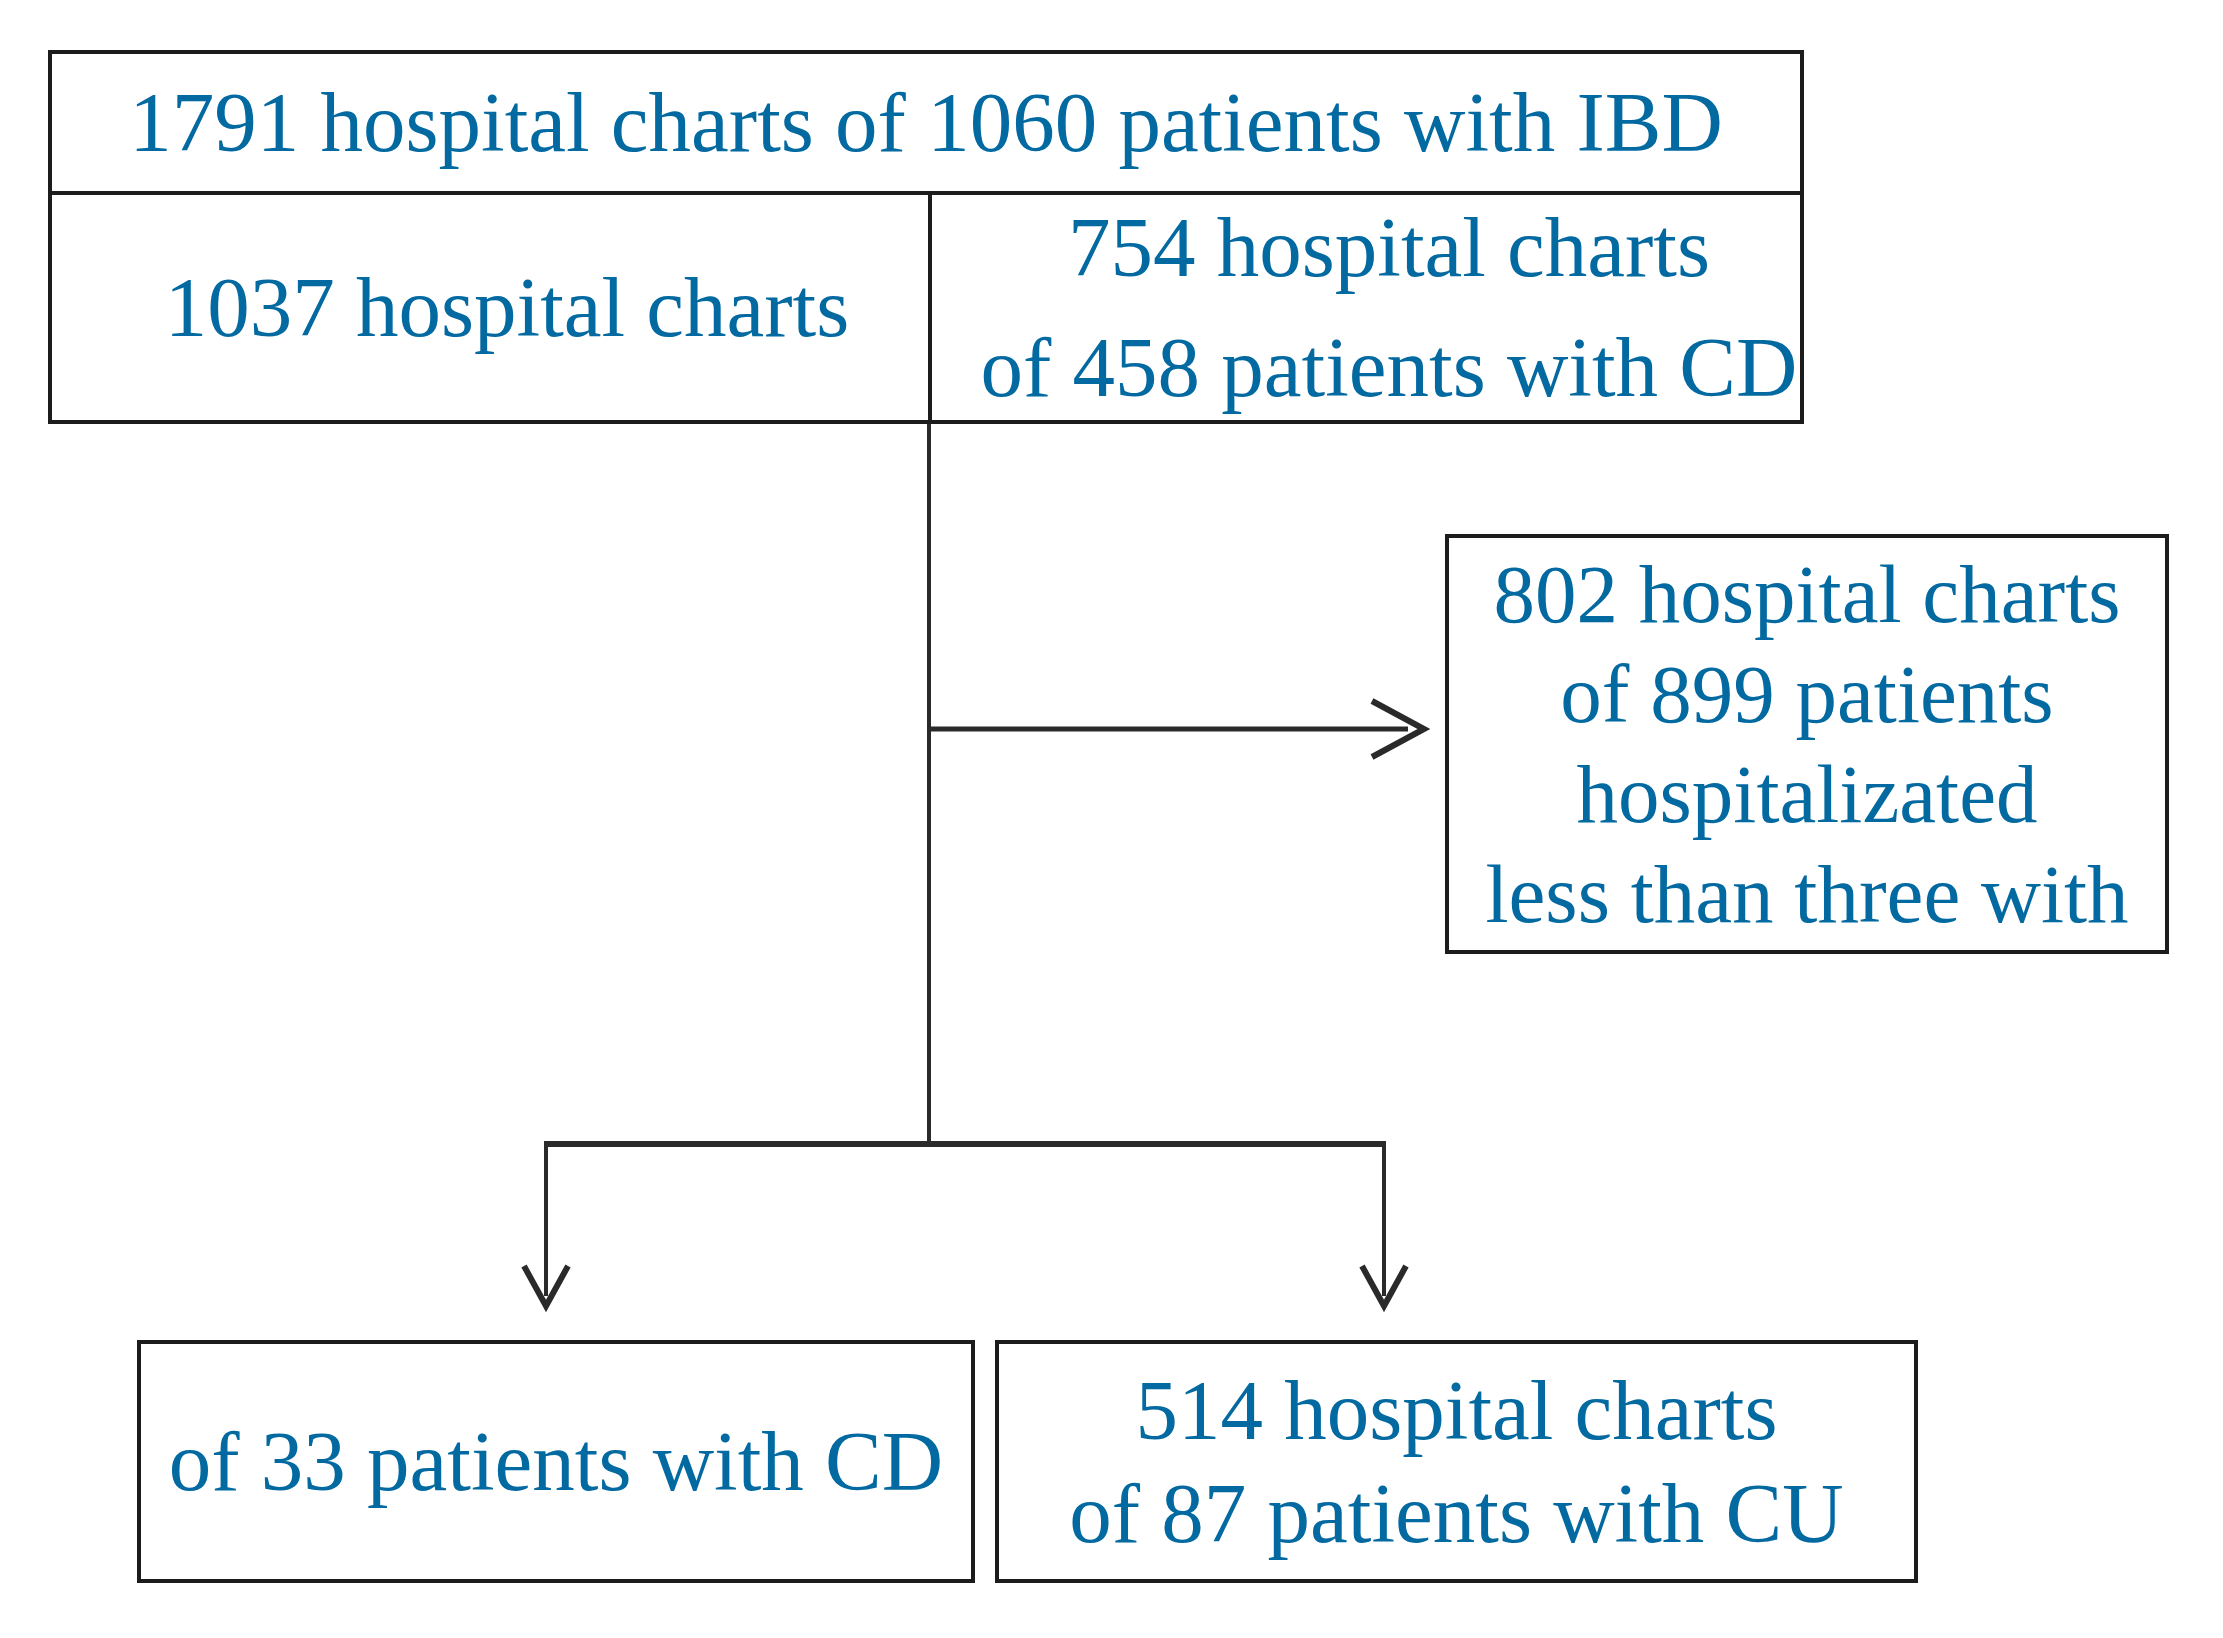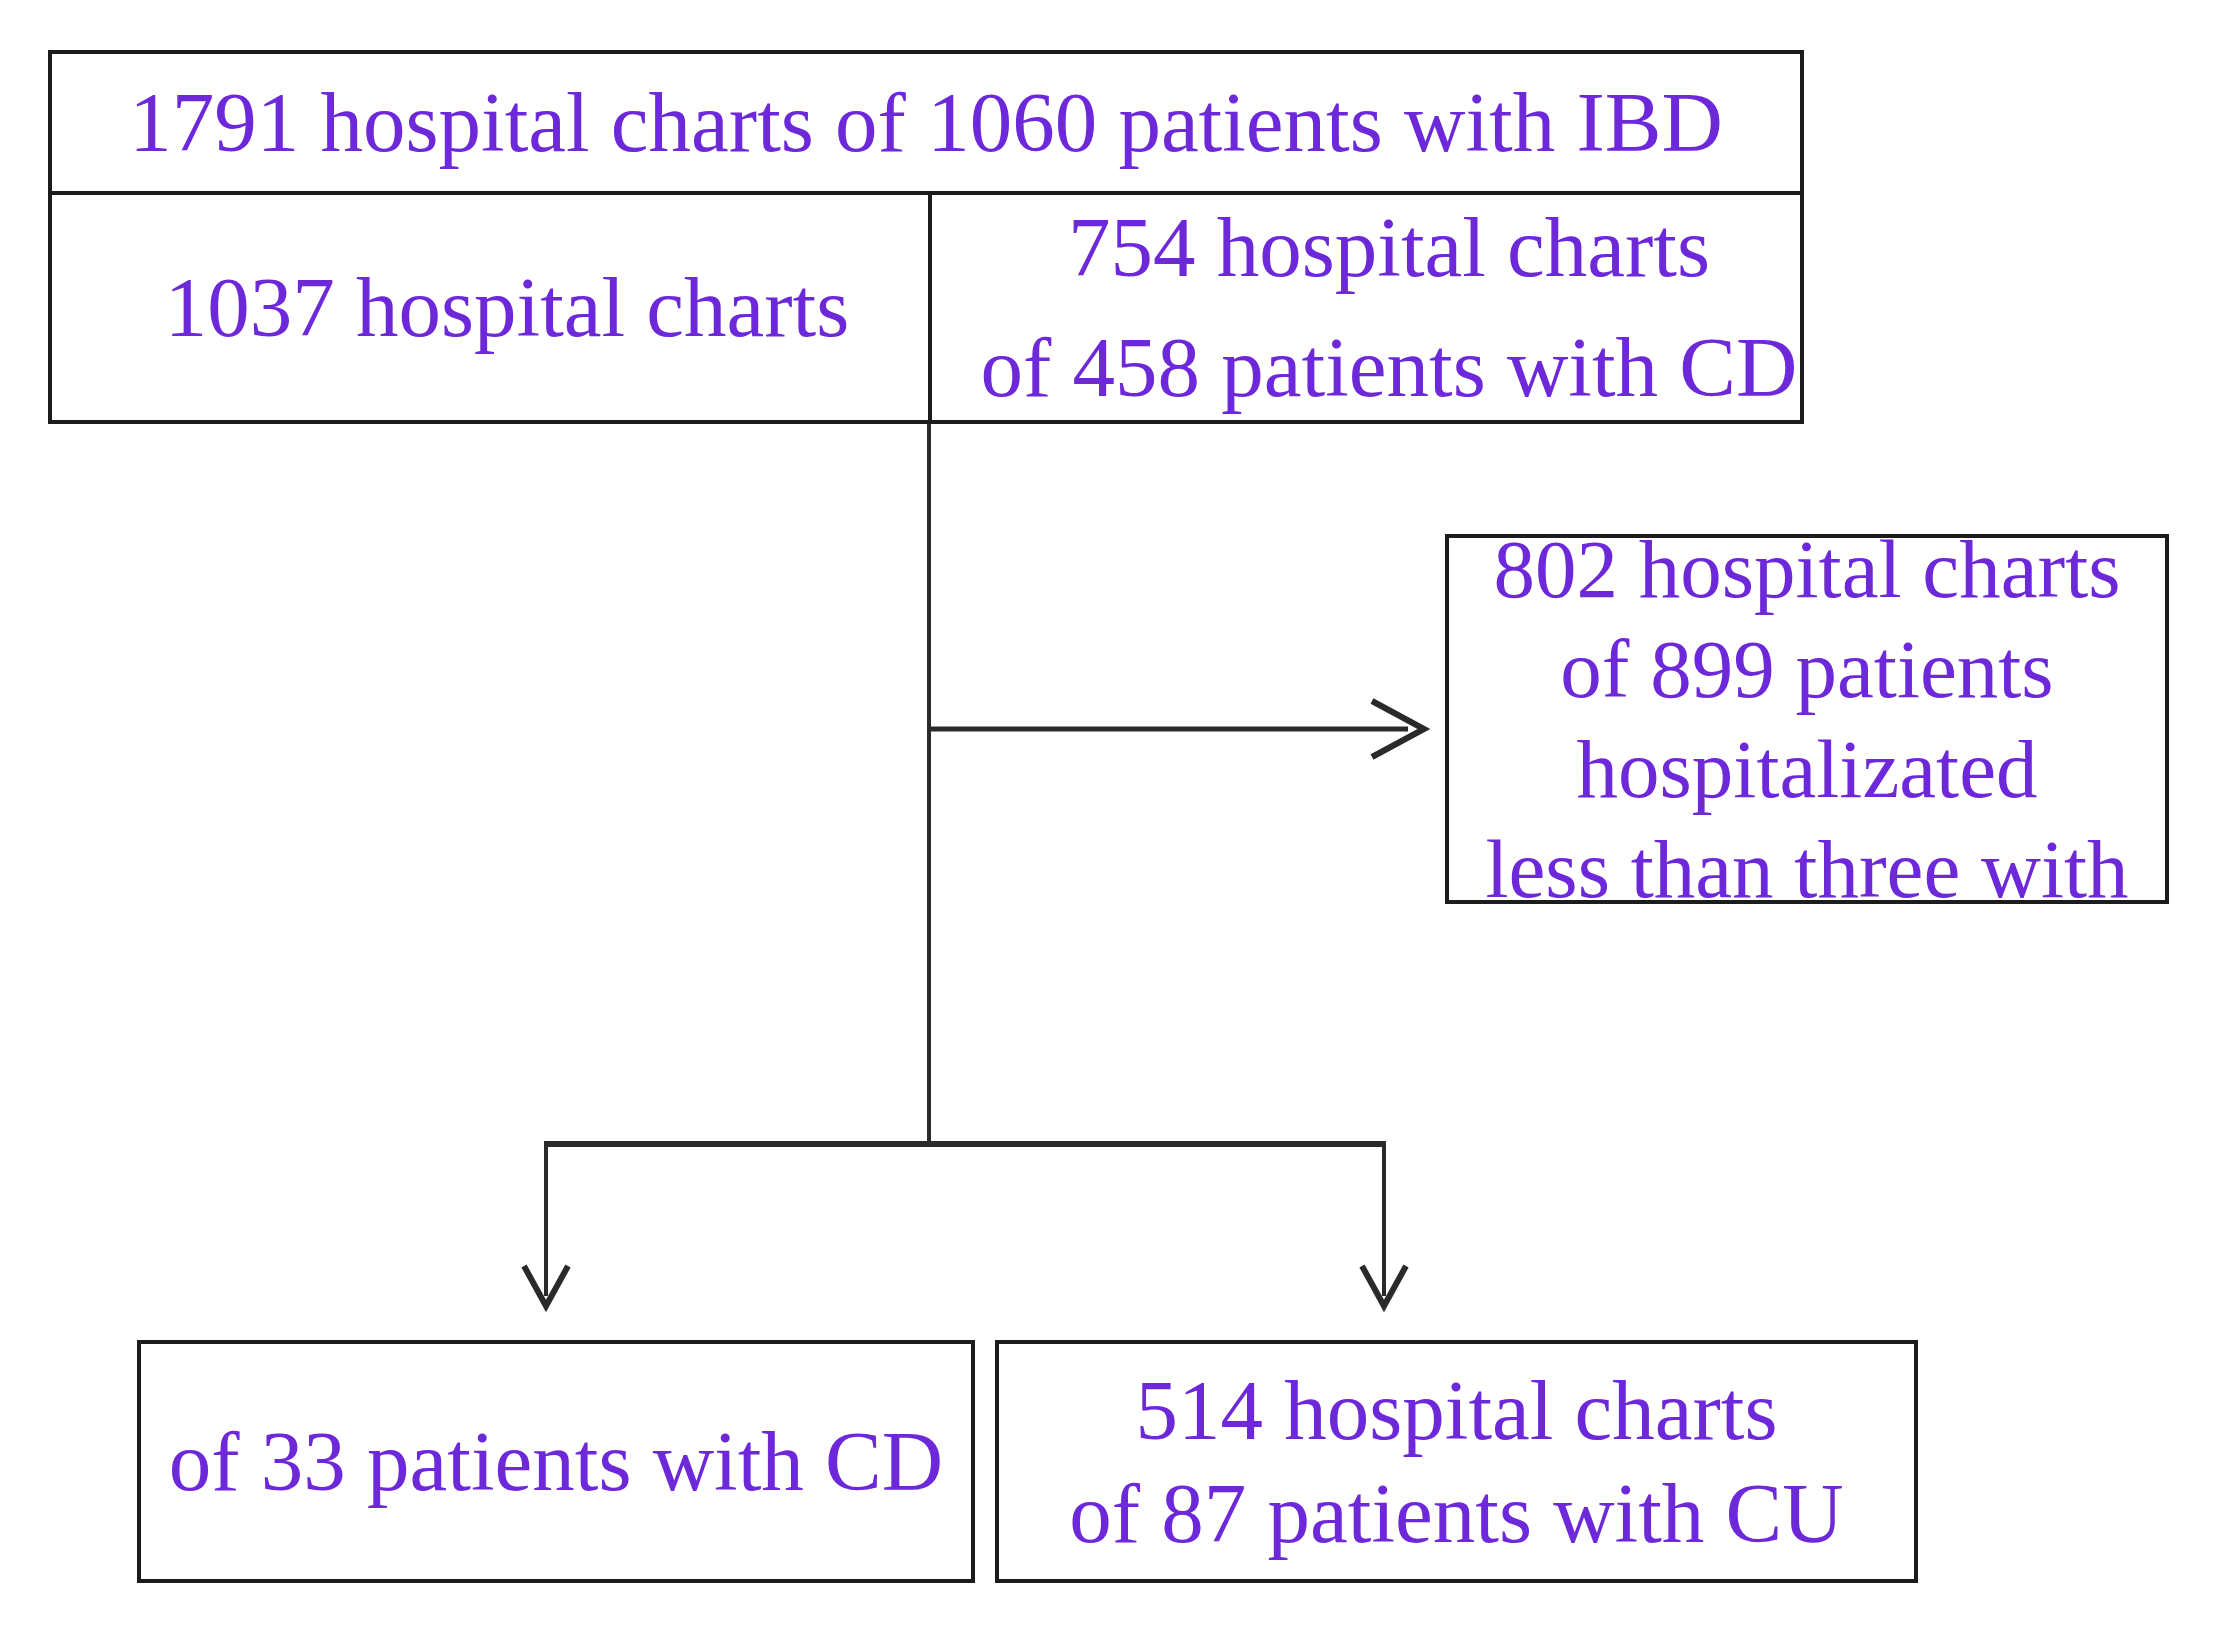--- a/index.html
+++ b/index.html
@@ -6,21 +6,21 @@
     margin: 0;
     padding: 0;
     background: #ffffff;
   }
   #canvas {
     position: relative;
     width: 2223px;
     height: 1638px;
     background: #ffffff;
     font-family: "Liberation Serif", "DejaVu Serif", serif;
-    color: #6d28d9;
+    color: #0369a1;
     overflow: hidden;
   }
   .node {
     position: absolute;
     box-sizing: border-box;
     background: #ffffff;
     border: 4px solid #1c1c1c;
     display: flex;
     flex-direction: column;
     justify-content: center;
@@ -33,21 +33,21 @@
     white-space: nowrap;
   }
   .node.align-left {
     text-align: center;
   }
   
   #node-root        { left: 48px;  top: 50px;   width: 1756px; height: 145px; }
   #node-cu-branch   { left: 48px;  top: 191px;  width: 884px;  height: 233px; padding-left: 34px; }
   #node-cd-branch   { left: 928px; top: 191px;  width: 876px;  height: 233px; padding-left: 46px; gap: 17px; }
   
-  #node-excluded    { left: 1445px; top: 534px; width: 724px;  height: 370px; line-height: 100px; font-size: 83px; }
+  #node-excluded    { left: 1445px; top: 534px; width: 724px;  height: 420px; line-height: 100px; font-size: 83px; }
   
   #node-final-cd    { left: 137px; top: 1340px; width: 838px;  height: 243px; }
   #node-final-cu    { left: 995px; top: 1340px; width: 923px;  height: 243px; font-family: Liberation Serif, serif; }
 
   #connectors {
     position: absolute;
     left: 0;
     top: 0;
     z-index: 1;
   }

